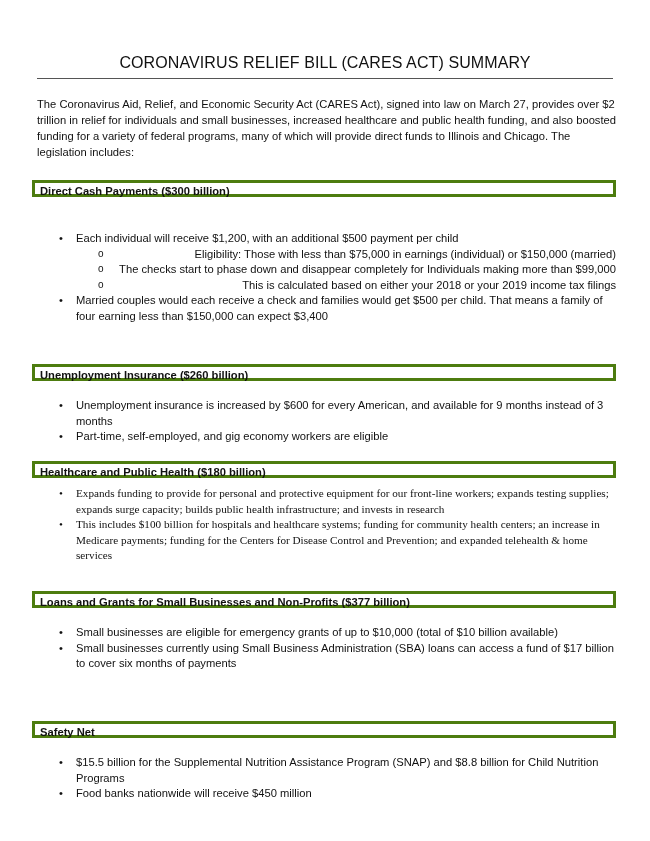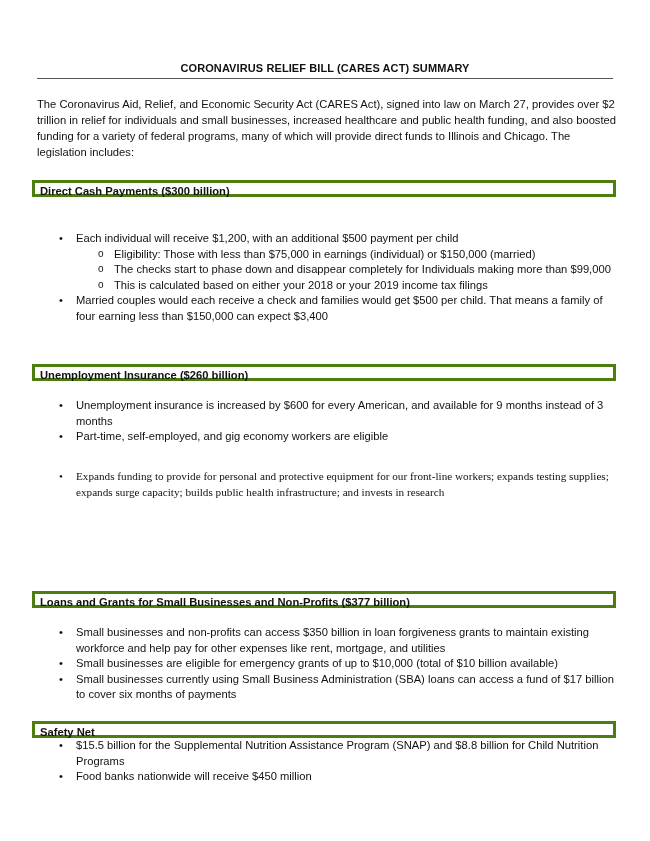--- a/index.html
+++ b/index.html
@@ -1,26 +1,26 @@
 <!DOCTYPE html>
 <html><head>
 <meta charset="utf-8">
 <style>
   html,body{margin:0;padding:0;background:#fff;}
   body{width:650px;height:841px;overflow:hidden;font-family:"Liberation Sans",sans-serif;color:#111;font-size:11.2px;}
   .page{position:relative;width:650px;height:841px;}
-  .title{position:absolute;left:37px;width:576px;top:62px;text-align:center;font-weight:bold;font-size:11px;letter-spacing:0.1px;}
+  .title{position:absolute;left:37px;width:576px;top:54px;text-align:center;font-weight:normal;font-size:16px;letter-spacing:0.1px;}
   .title-rule{position:absolute;left:37px;width:576px;top:78px;border-top:1px solid #555;}
   .intro{position:absolute;left:37px;width:580px;top:96px;line-height:16px;}
   .section{position:absolute;left:32px;width:584px;}
   .sec-head{border:3px solid #4d7c0f;height:17px;line-height:17px;padding-left:5px;font-weight:bold;font-size:11.2px;box-sizing:border-box;}
   ul{margin:0;padding:0;list-style:none;}
   .b1{position:relative;padding-left:44px;line-height:15.6px;}
   .b1::before{content:"\2022";position:absolute;left:27px;top:0;}
-  .b2{position:relative;padding-left:82px;line-height:15.6px;}
+  .b2{position:relative;padding-left:82px;line-height:15.6px;text-align:right;}
   .b2::before{content:"o";position:absolute;left:66px;top:-1px;font-size:10px;}
 </style>
 </head>
 <body>
 
 <div class="page">
   <div class="title">CORONAVIRUS RELIEF BILL (CARES ACT) SUMMARY</div>
   <div class="title-rule"></div>
   <div class="intro">The Coronavirus Aid, Relief, and Economic Security Act (CARES Act), signed into law on March 27, provides over $2 trillion in relief for individuals and small businesses, increased healthcare and public health funding, and also boosted funding for a variety of federal programs, many of which will provide direct funds to Illinois and Chicago. The legislation includes:</div>
 
@@ -37,34 +37,35 @@
 
   <div class="section" style="top:364px;">
     <div class="sec-head">Unemployment Insurance ($260 billion)</div>
     <ul style="margin-top:17px;">
       <li class="b1">Unemployment insurance is increased by $600 for every American, and available for 9 months instead of 3 months</li>
       <li class="b1">Part-time, self-employed, and gig economy workers are eligible</li>
     </ul>
   </div>
 
   <div class="section" style="top:461px;">
+    <div class="sec-head">Healthcare and Public Health ($180 billion)</div>
     <ul style="margin-top:8px;font-family:Liberation Serif, serif;">
       <li class="b1">Expands funding to provide for personal and protective equipment for our front-line workers; expands testing supplies; expands surge capacity; builds public health infrastructure; and invests in research</li>
+      <li class="b1">This includes $100 billion for hospitals and healthcare systems; funding for community health centers; an increase in Medicare payments; funding for the Centers for Disease Control and Prevention; and expanded telehealth &amp; home services</li>
     </ul>
   </div>
 
   <div class="section" style="top:591px;">
     <div class="sec-head">Loans and Grants for Small Businesses and Non-Profits ($377 billion)</div>
     <ul style="margin-top:17px;">
-      <li class="b1">Small businesses and non-profits can access $350 billion in loan forgiveness grants to maintain existing workforce and help pay for other expenses like rent, mortgage, and utilities</li>
       <li class="b1">Small businesses are eligible for emergency grants of up to $10,000 (total of $10 billion available)</li>
       <li class="b1">Small businesses currently using Small Business Administration (SBA) loans can access a fund of $17 billion to cover six months of payments</li>
     </ul>
   </div>
 
   <div class="section" style="top:721px;">
     <div class="sec-head">Safety Net</div>
-    <ul style="">
+    <ul style="margin-top:17px;">
       <li class="b1">$15.5 billion for the Supplemental Nutrition Assistance Program (SNAP) and $8.8 billion for Child Nutrition Programs</li>
       <li class="b1">Food banks nationwide will receive $450 million</li>
     </ul>
   </div>
 </div>
 
 </body></html>

